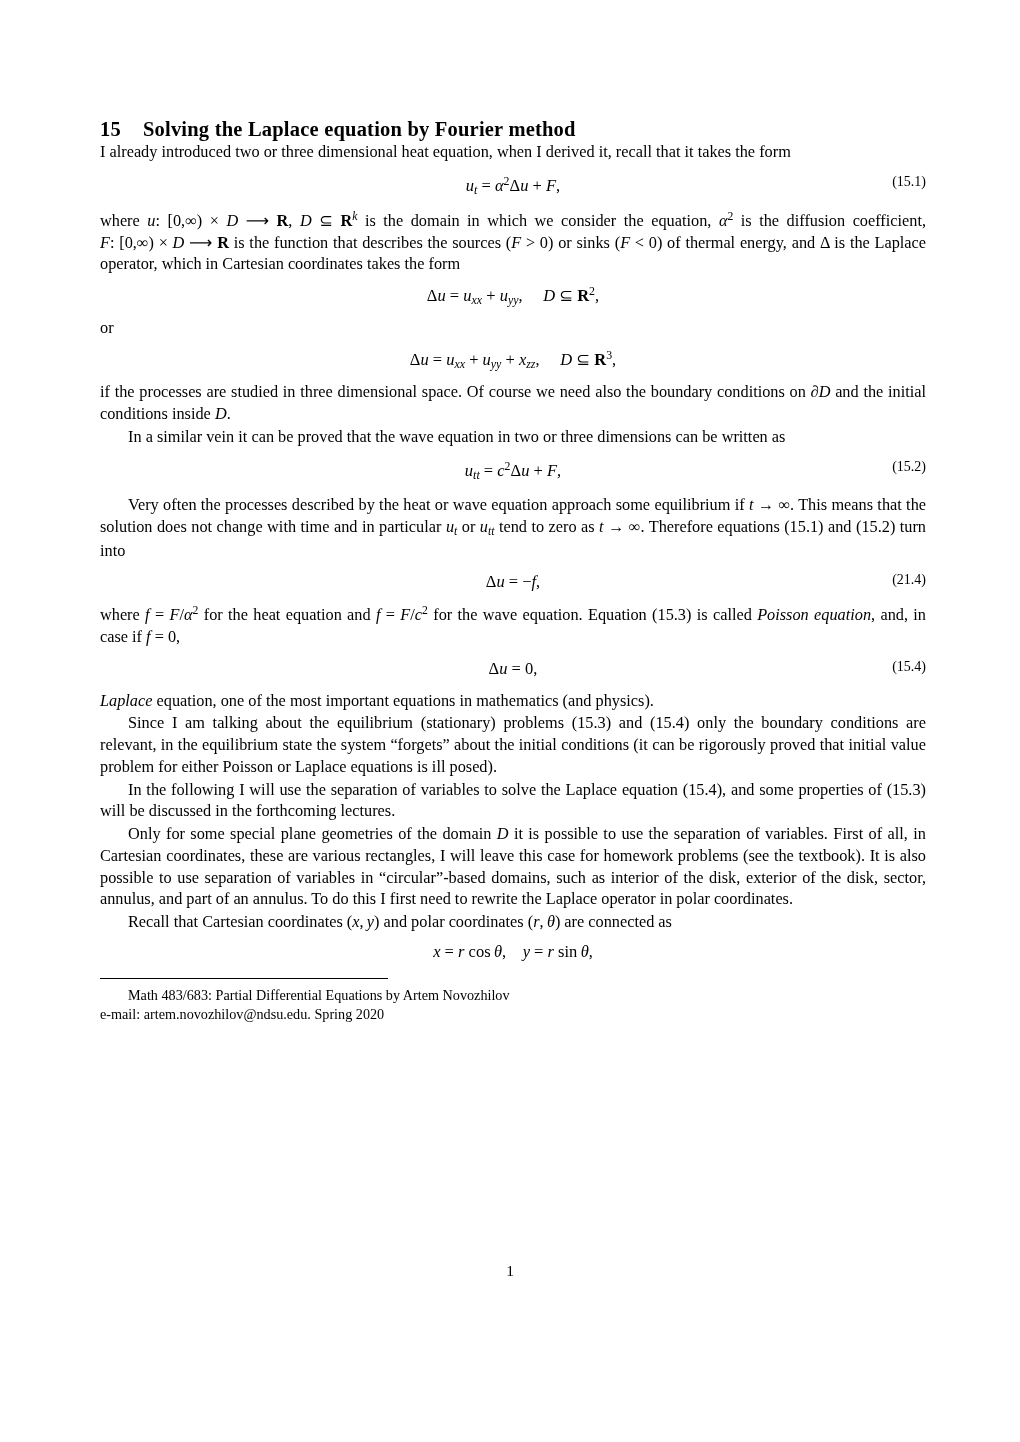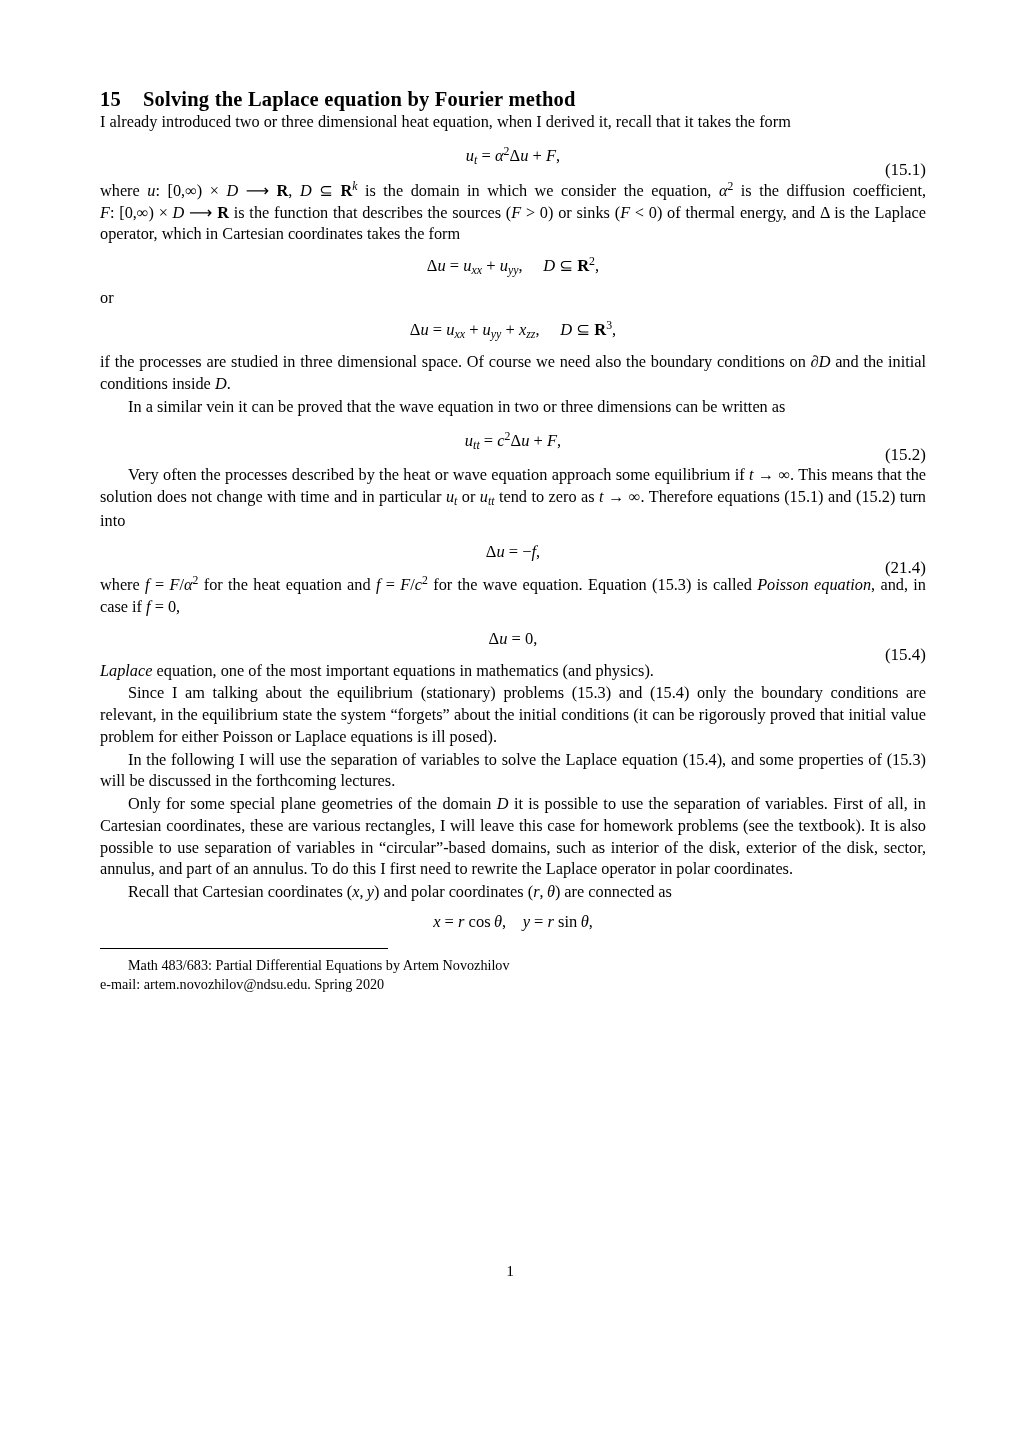--- a/index.html
+++ b/index.html
@@ -18,21 +18,21 @@
     position: absolute;
     left: 100px;
     top: 0;
     width: 826px;
     height: 1442px;
   }
   .section-title {
     font-size: 20.5px;
     font-weight: bold;
     margin: 0;
-    padding-top: 88px;
+    padding-top: 118px;
     letter-spacing: 0.01em;
   }
   .section-title .num {
     margin-right: 22px;
   }
   p {
     font-size: 16.3px;
     line-height: 1.335;
     margin: 0;
     text-align: justify;
@@ -48,22 +48,22 @@
   }
   .eq-block {
     position: relative;
     margin: 11px 0 11px 0;
     text-align: center;
     font-size: 16.5px;
   }
   .eq-block .tag {
     position: absolute;
     right: 0;
-    top: 16px;
-    font-size: 17px;
+    top: 0;
+    font-size: 14px;
   }
   .eq-small {
     margin: 9px 0 9px 0;
   }
   i, .it { }
   .bf { font-weight: bold; }
   .mi { font-style: italic; font-family: "Liberation Serif", serif; }
   sub, sup {
     font-size: 0.72em;
     font-style: normal;

